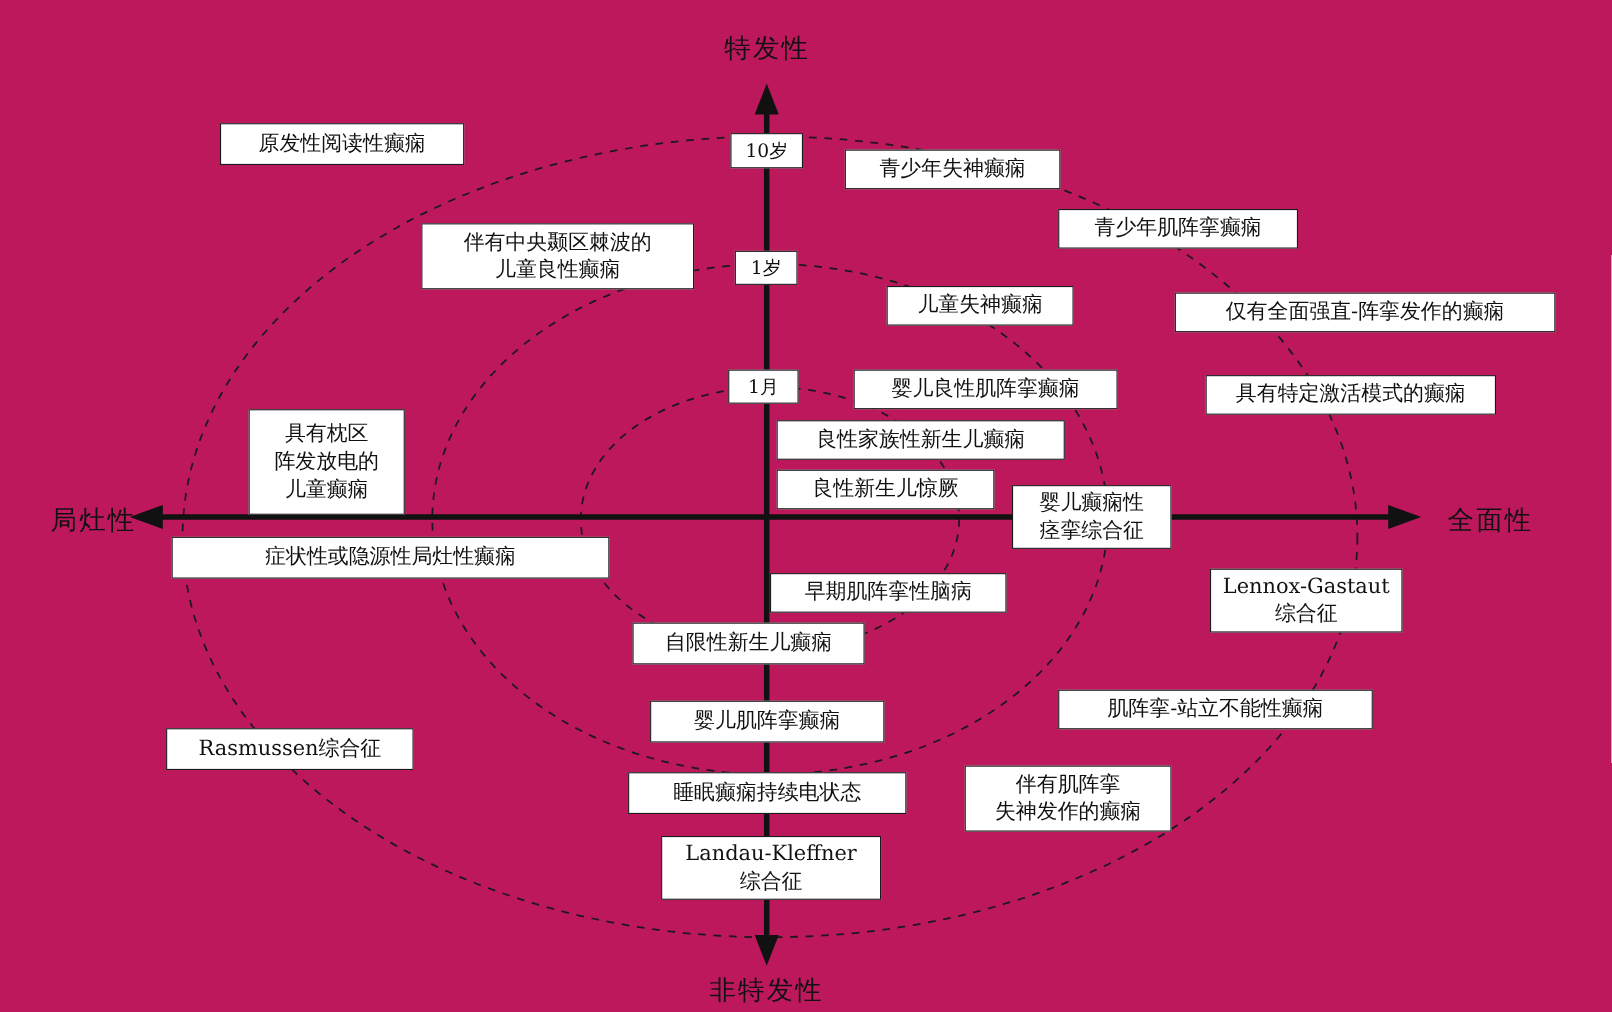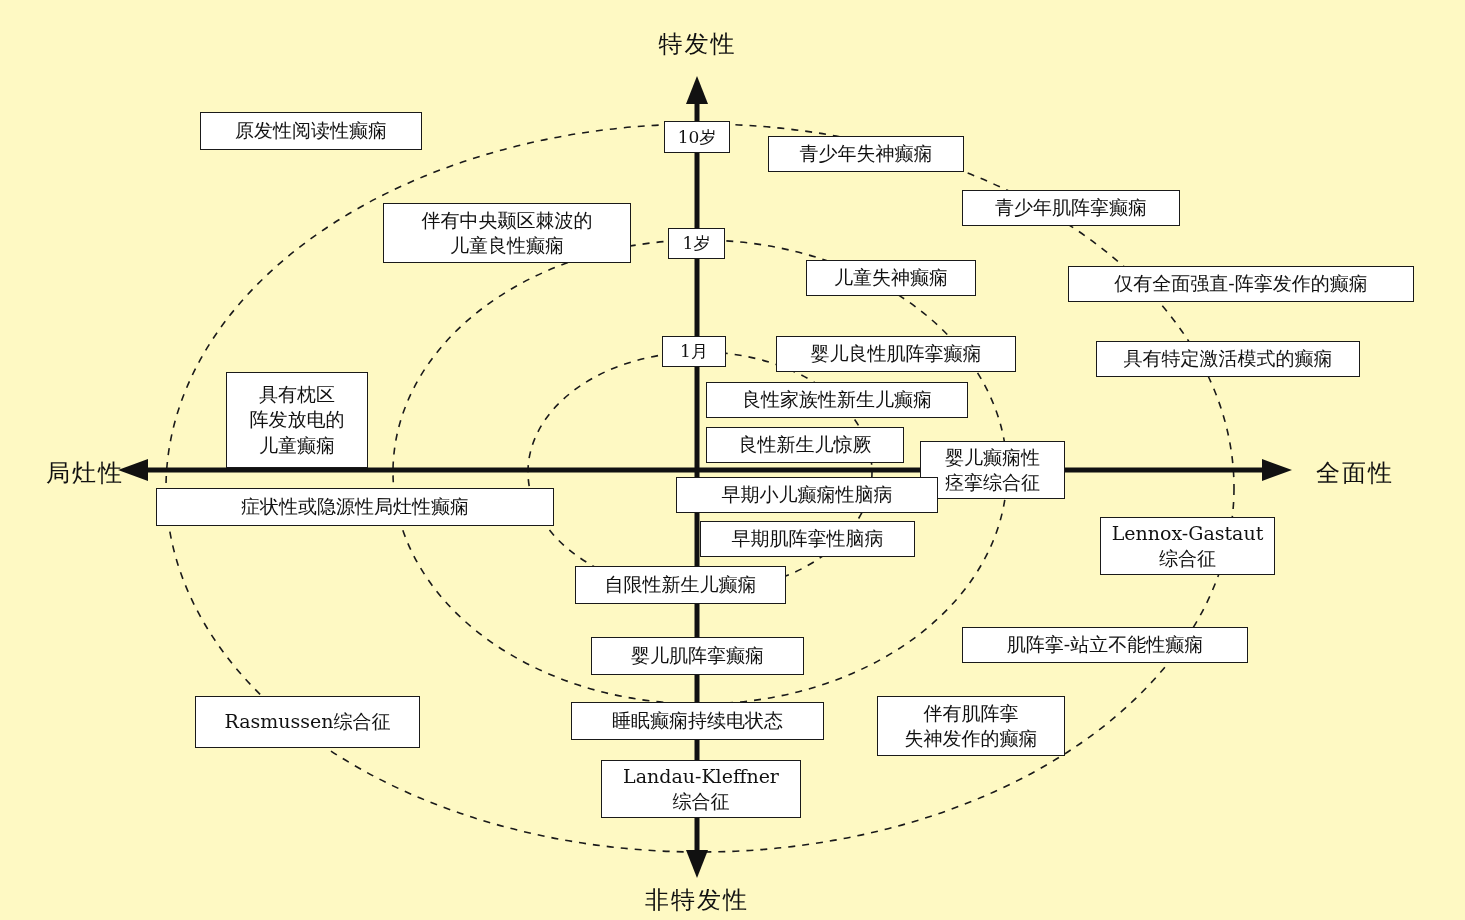--- a/index.html
+++ b/index.html
@@ -1,20 +1,20 @@
 <!DOCTYPE html>
 <html><head>
 <meta charset="utf-8">
 <style>
   html, body { margin: 0; padding: 0; background: #ffffff; }
   .stage {
     position: relative;
     width: 1465px;
     height: 920px;
-    background: #fef9c3;
+    background: #be185d;
     color: #111111;
     font-family: "DejaVu Serif", "Liberation Serif", serif;
     overflow: hidden;
   }
   svg.layer {
     position: absolute;
     left: 0; top: 0;
     width: 1465px; height: 920px;
   }
   .node {
@@ -87,27 +87,26 @@
   <div class="node" style="left:776px; top:336px; width:240px; height:36px;">婴儿良性肌阵挛癫痫</div>
   <div class="node" style="left:1096px; top:341px; width:264px; height:36px;">具有特定激活模式的癫痫</div>
   <div class="node" style="left:706px; top:382px; width:262px; height:36px;">良性家族性新生儿癫痫</div>
   <div class="node" style="left:226px; top:372px; width:142px; height:96px;">具有枕区
 阵发放电的
 儿童癫痫</div>
   <div class="node" style="left:706px; top:427px; width:198px; height:36px;">良性新生儿惊厥</div>
   <div class="node" style="left:920px; top:441px; width:145px; height:58px;">婴儿癫痫性
 痉挛综合征</div>
   <div class="node" style="left:156px; top:488px; width:398px; height:38px;">症状性或隐源性局灶性癫痫</div>
-  <div class="node" style="left:676px; top:477px; width:262px; height:36px;">早期小儿癫痫性脑病</div>
   <div class="node" style="left:700px; top:521px; width:215px; height:36px;">早期肌阵挛性脑病</div>
   <div class="node" style="left:1100px; top:517px; width:175px; height:58px;">Lennox-Gastaut
 综合征</div>
   <div class="node" style="left:575px; top:566px; width:211px; height:38px;">自限性新生儿癫痫</div>
   <div class="node" style="left:591px; top:637px; width:213px; height:38px;">婴儿肌阵挛癫痫</div>
   <div class="node" style="left:962px; top:627px; width:286px; height:36px;">肌阵挛-站立不能性癫痫</div>
-  <div class="node" style="left:151px; top:696px; width:225px; height:52px;margin-left:44px;">Rasmussen综合征</div>
+  <div class="node" style="left:151px; top:662px; width:225px; height:38px;">Rasmussen综合征</div>
   <div class="node" style="left:571px; top:702px; width:253px; height:38px;">睡眠癫痫持续电状态</div>
   <div class="node" style="left:877px; top:696px; width:188px; height:60px;">伴有肌阵挛
 失神发作的癫痫</div>
   <div class="node" style="left:601px; top:760px; width:200px; height:58px;">Landau-Kleffner
 综合征</div>
 
 </div>
 
 </body></html>

